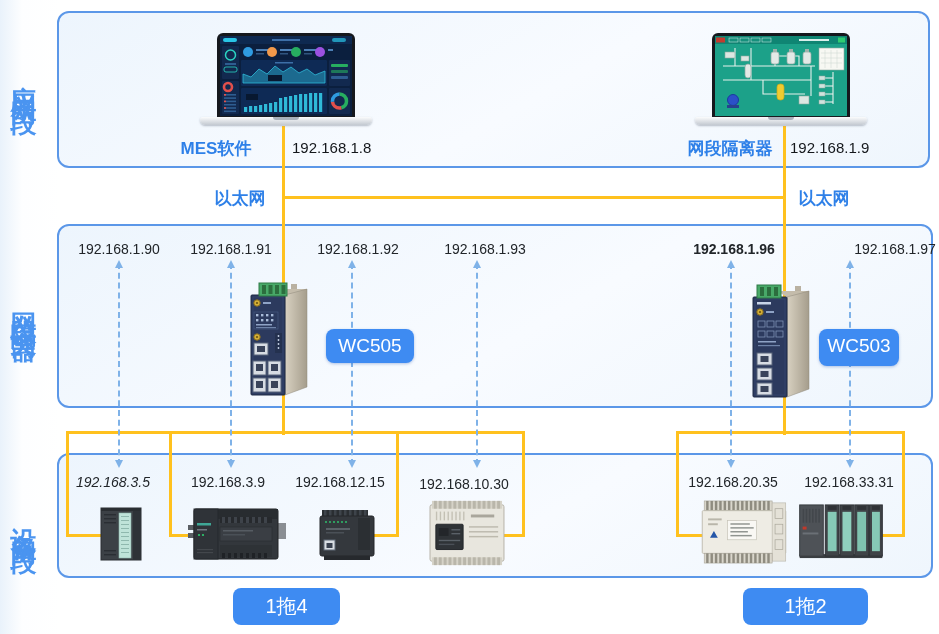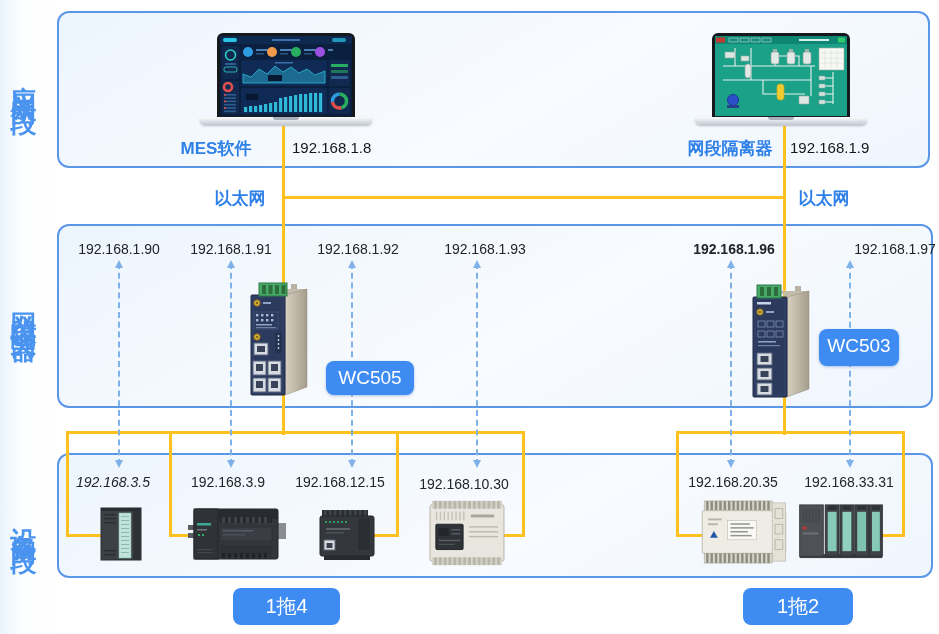--- a/index.html
+++ b/index.html
@@ -293,21 +293,21 @@
     <rect x="8" y="80" width="13" height="14" fill="#D7DCE3" stroke="#59647A"></rect>
       <rect x="11" y="83" width="7" height="7" fill="#39435A"></rect>
     <rect x="23" y="80" width="13" height="14" fill="#D7DCE3" stroke="#59647A"></rect>
       <rect x="26" y="83" width="7" height="7" fill="#39435A"></rect>
     <rect x="8" y="97" width="13" height="14" fill="#D7DCE3" stroke="#59647A"></rect>
       <rect x="11" y="100" width="7" height="7" fill="#39435A"></rect>
     <rect x="23" y="97" width="13" height="14" fill="#D7DCE3" stroke="#59647A"></rect>
       <rect x="26" y="100" width="7" height="7" fill="#39435A"></rect>
   </svg>
 </div>
-<div class="model-badge" style="left:326px;top:329px;width:88px;height:34px;line-height:34px;margin-top:32px;">WC505</div>
+<div class="model-badge" style="left:326px;top:329px;width:88px;height:34px;line-height:34px;">WC505</div>
 
 <div class="hw" style="left:745px;top:283px;width:70px;height:122px;">
   <svg viewBox="0 0 70 122" width="70" height="122">
     <defs>
       <linearGradient id="g503" x1="0" y1="0" x2="1" y2="0">
         <stop offset="0" stop-color="#D8D1C1"></stop>
           <stop offset="1" stop-color="#A59D8C"></stop>
       </linearGradient>
     </defs>
     <rect x="50" y="3" width="6" height="6" fill="#B9B1A1"></rect>
@@ -591,13 +591,13 @@
       <rect x="60.5" y="5" width="9" height="4" fill="#2F3236"></rect>
       <rect x="60.5" y="11" width="9" height="40" fill="#7FC2AF"></rect>
       <rect x="73" y="4" width="13" height="52" fill="#3F4347" stroke="#2F3236"></rect>
       <rect x="75.5" y="5" width="8" height="4" fill="#2F3236"></rect>
       <rect x="75.5" y="11" width="8" height="40" fill="#86C9B6"></rect>
     </g>
   </svg>
 </div>
 
 <div class="bottom-badge" style="left:233px;top:588px;width:107px;height:37px;line-height:37px;">1拖4</div>
-<div class="bottom-badge" style="left:743px;top:588px;width:110px;height:37px;line-height:37px;">1拖2</div>
+<div class="bottom-badge" style="left:743px;top:588px;width:125px;height:37px;line-height:37px;">1拖2</div>
 
 </body></html>

